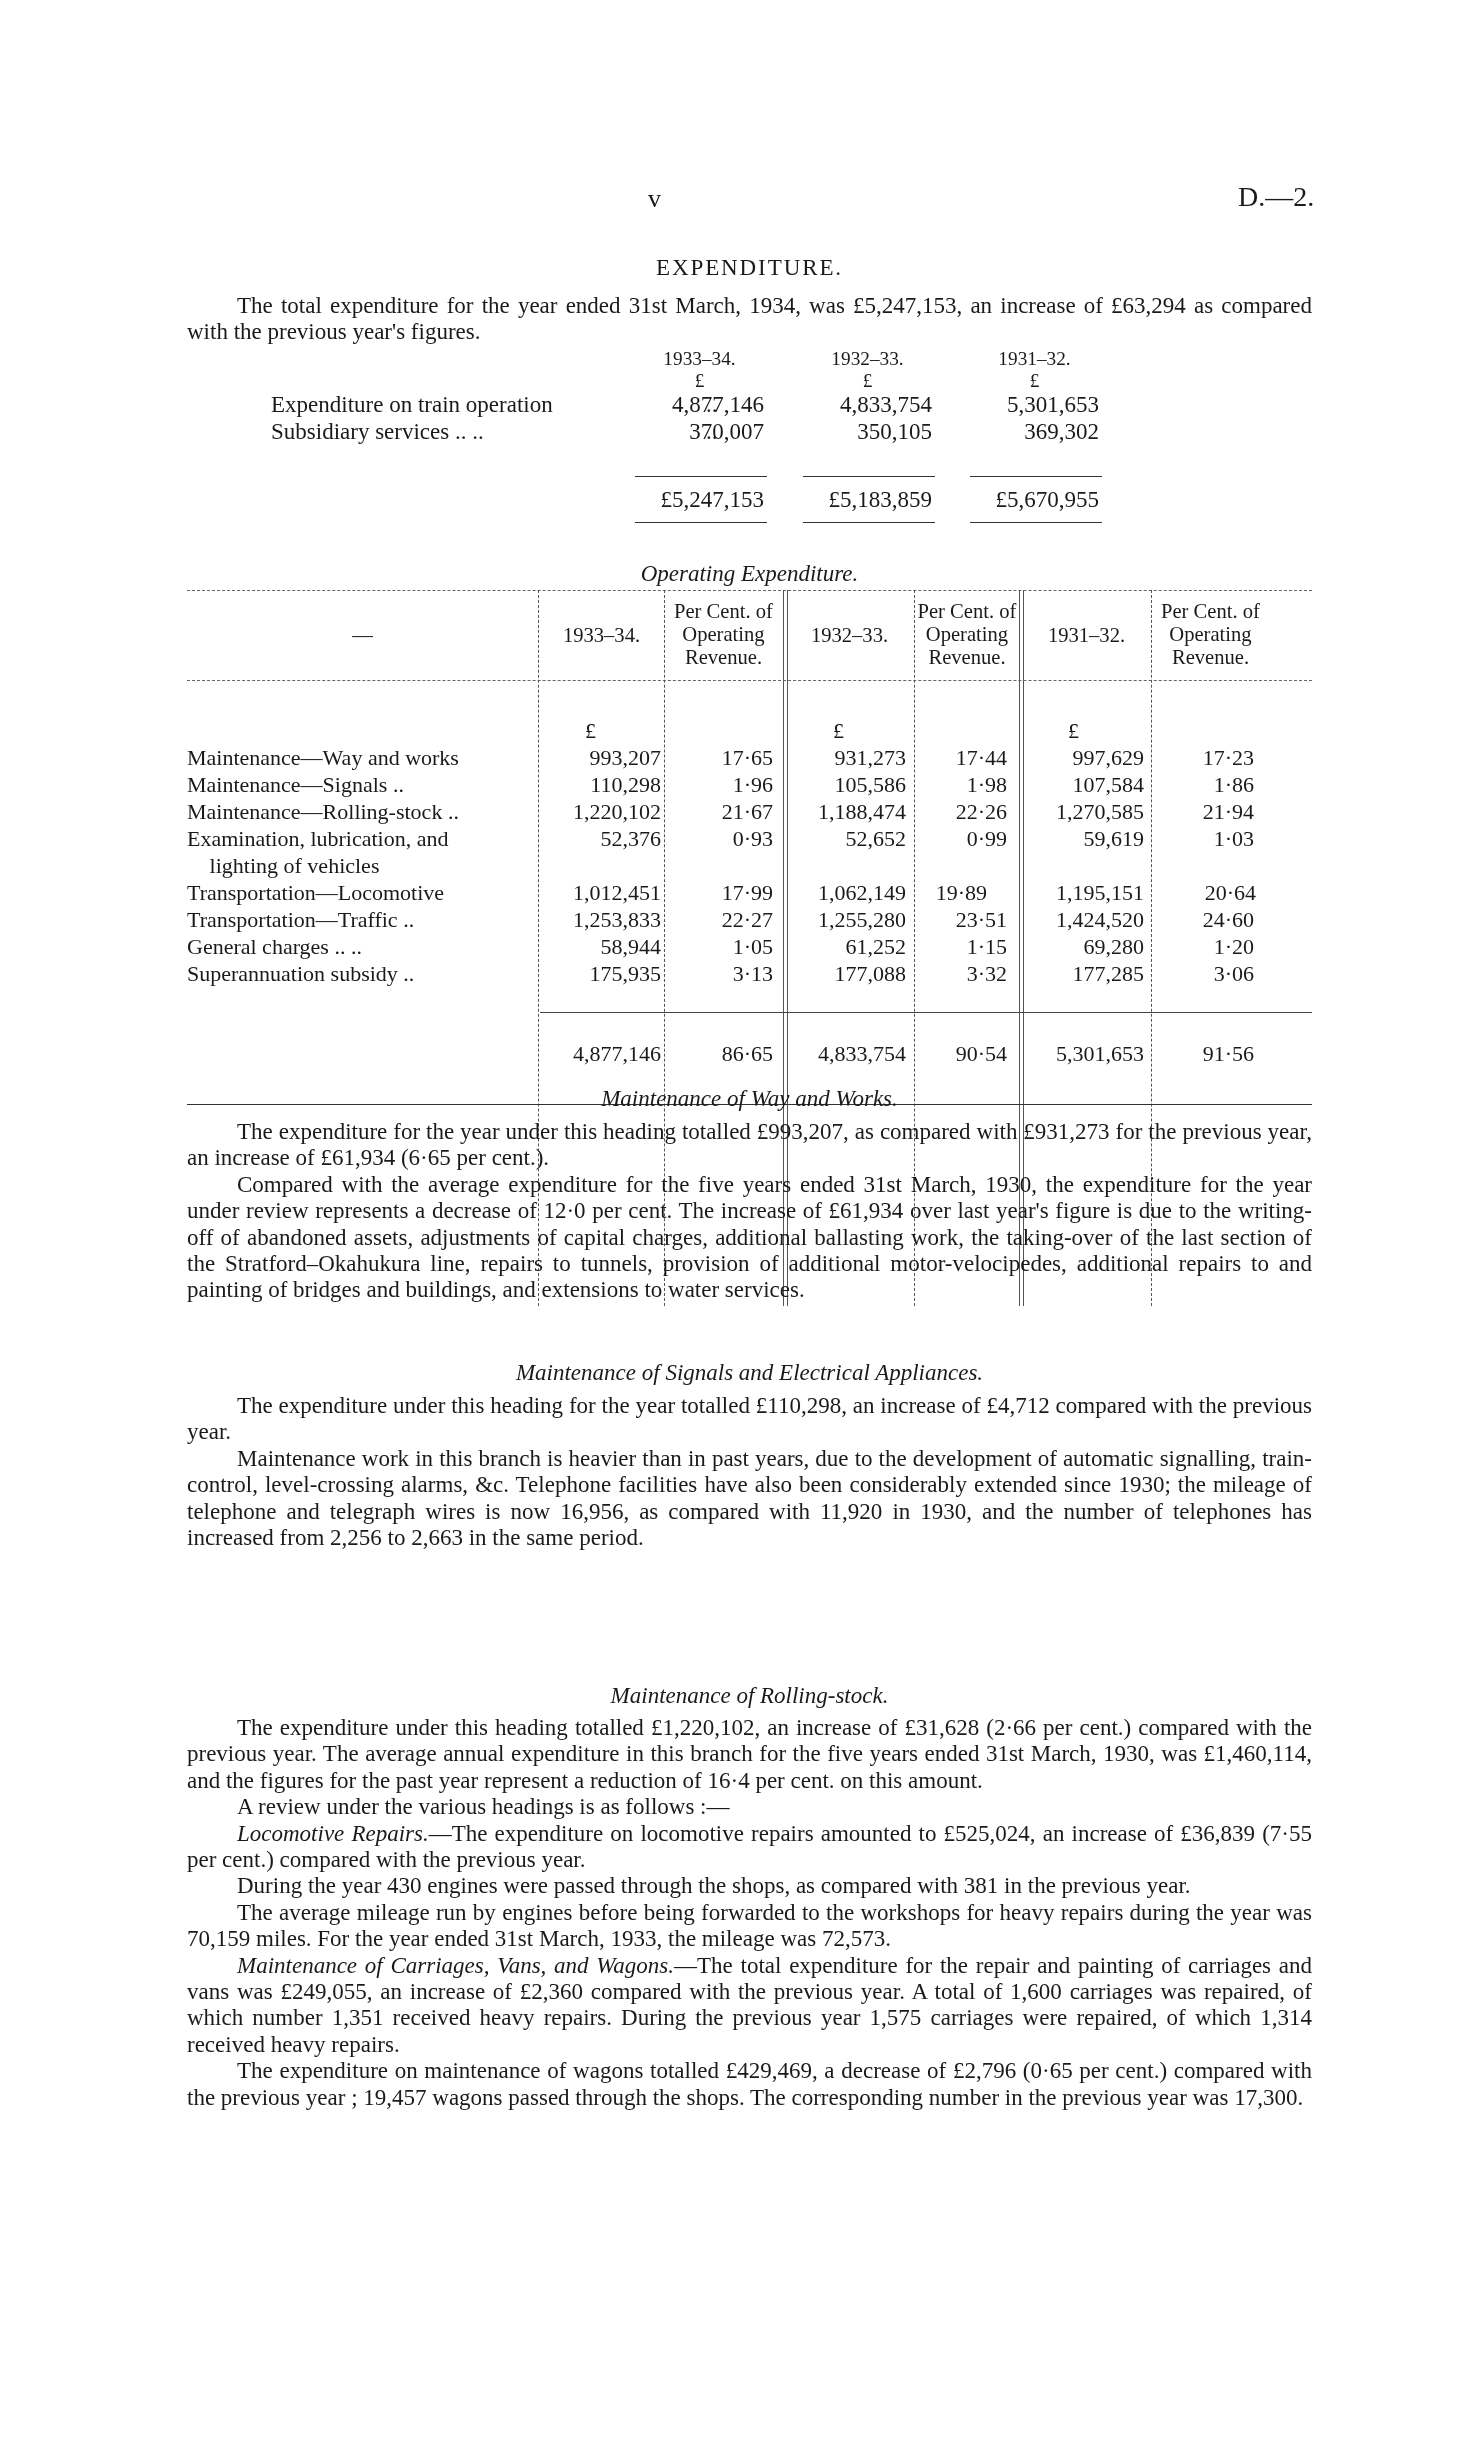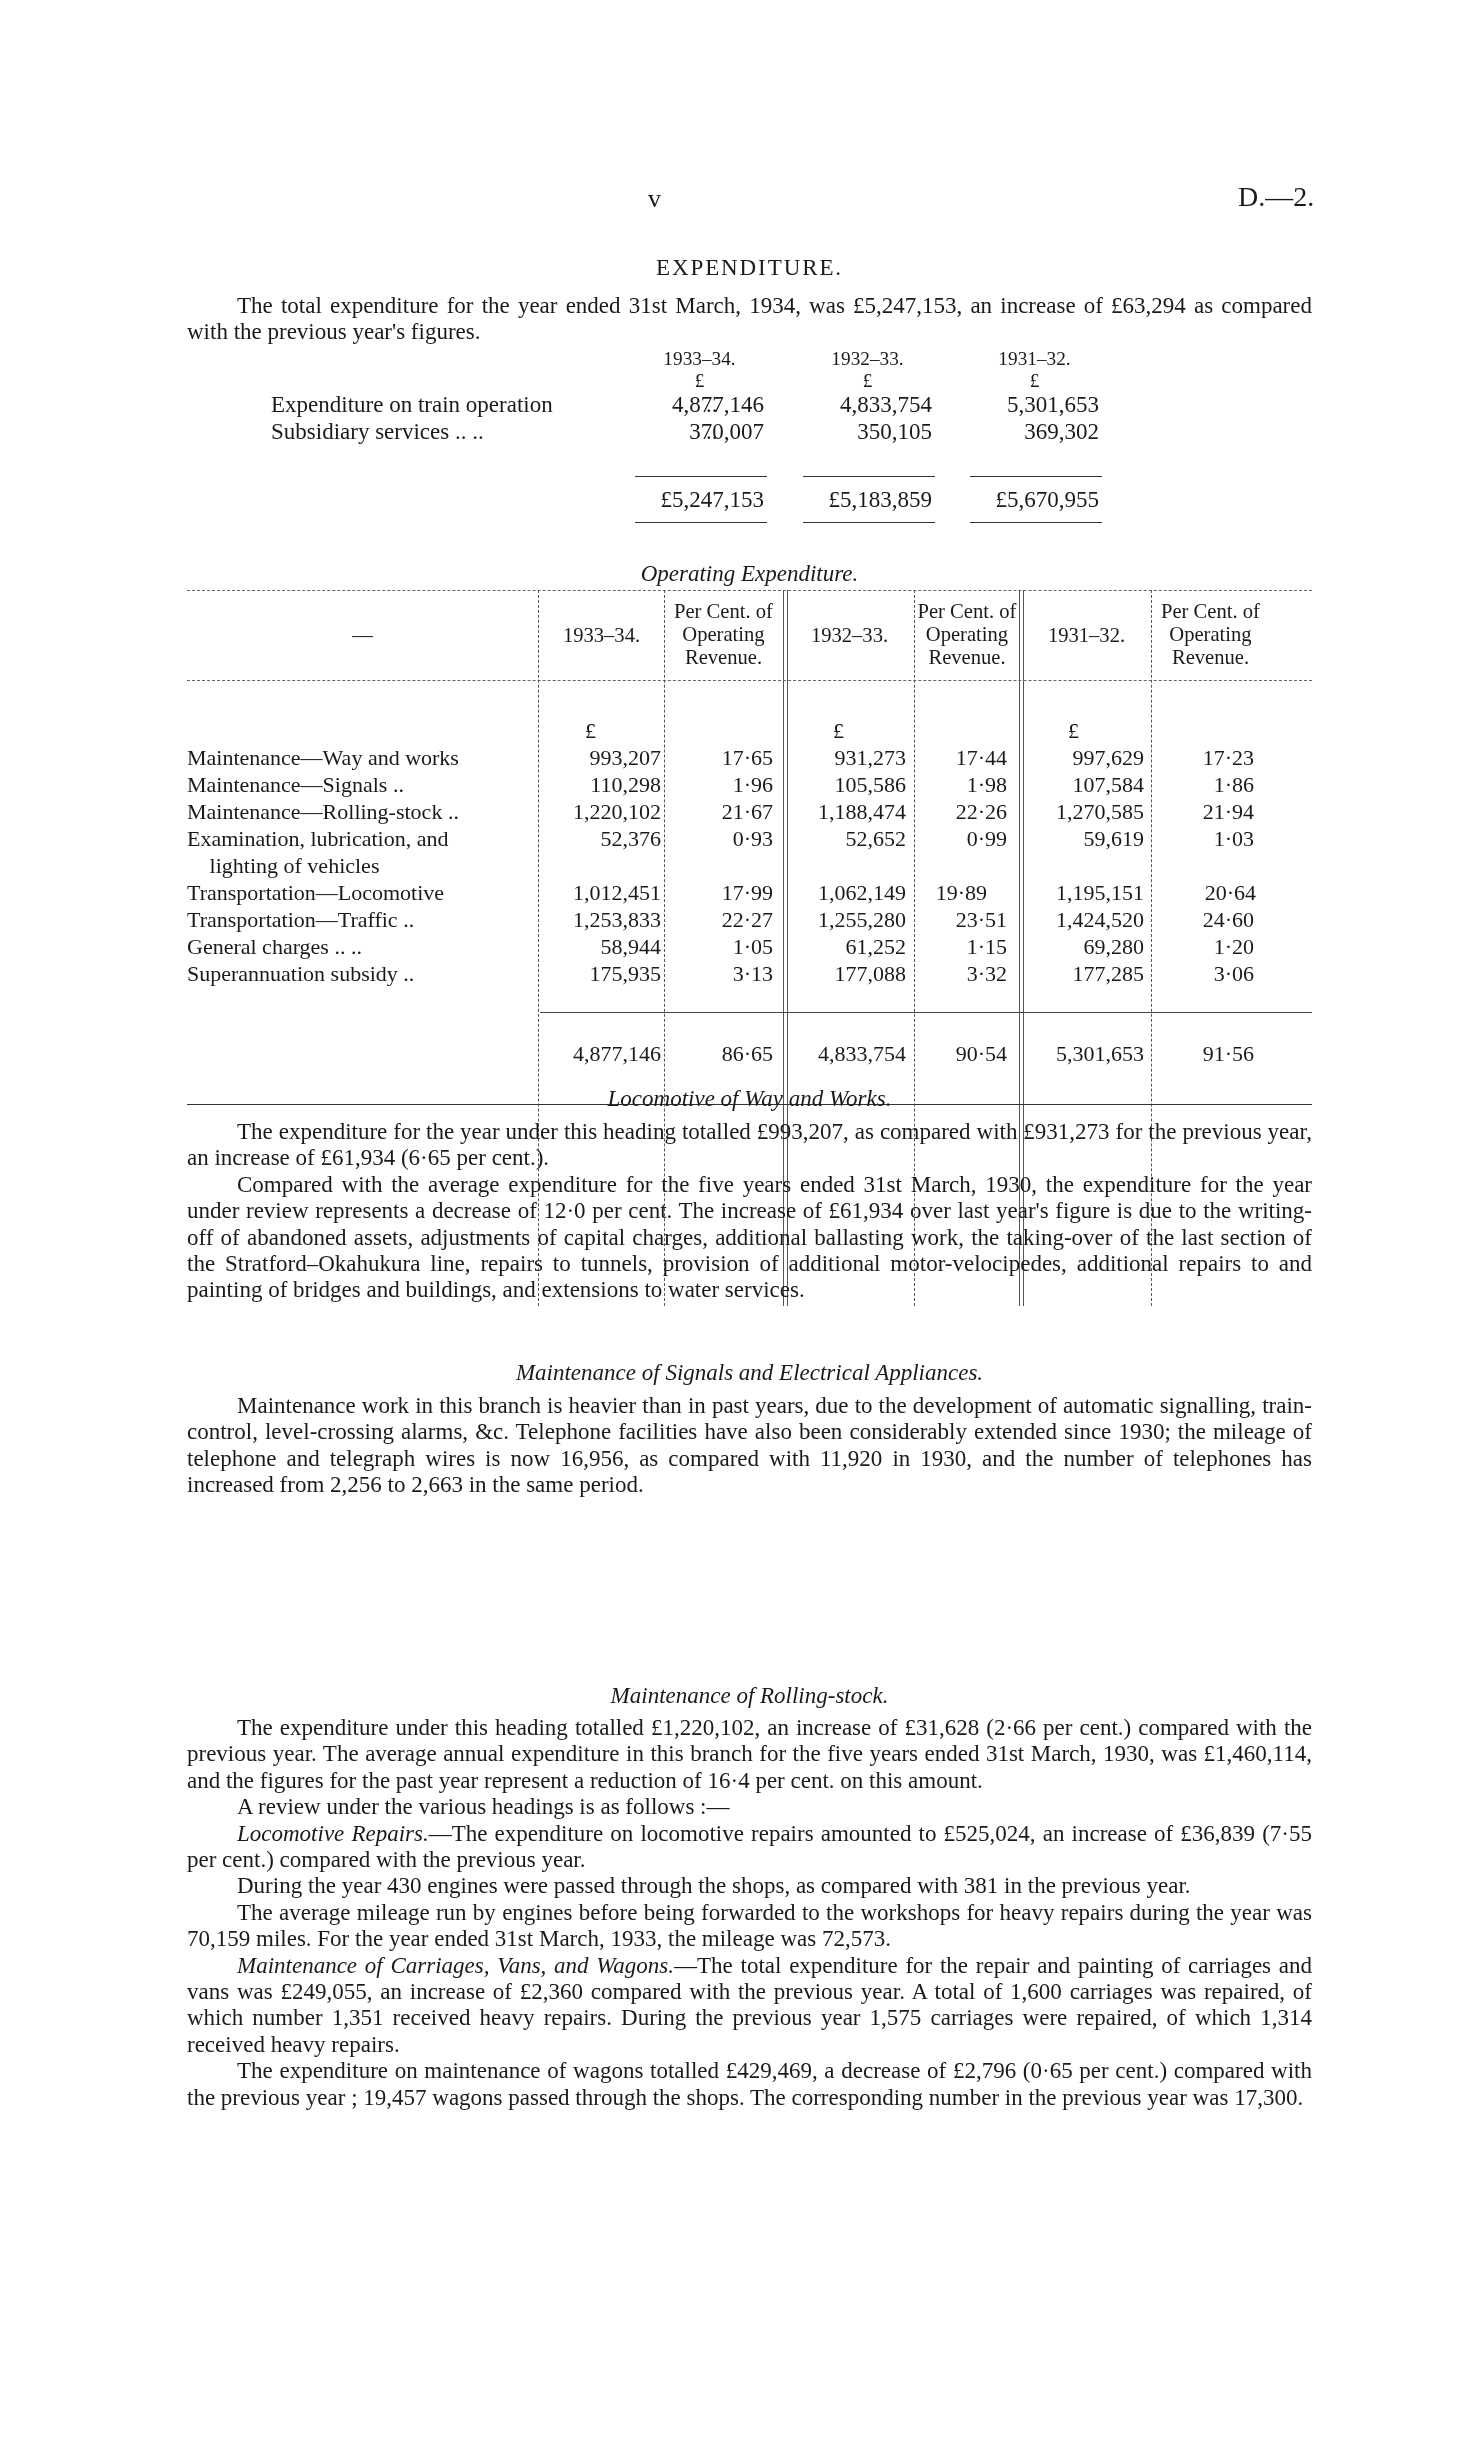--- a/index.html
+++ b/index.html
@@ -195,28 +195,29 @@
       <span class="cell" style="left:480px;width:106px;">86·65</span>
       <span class="cell" style="left:603px;width:116px;">4,833,754</span>
       <span class="cell" style="left:730px;width:90px;">90·54</span>
       <span class="cell" style="left:838px;width:119px;">5,301,653</span>
       <span class="cell" style="left:967px;width:100px;">91·56</span>
     </div>
 
     <div class="hrule" style="top:514px;width:1125px;border-top:1.9px solid #333;"></div>
   </div>
 
-  <div class="heading-it" style="top:1086px;">Locomotive of Way and Works.</div>
+  <div class="heading-it" style="top:1086px;">Maintenance of Way and Works.</div>
   <div class="para-block" style="top:1119px;">
     <p class="indent">The expenditure for the year under this heading totalled £993,207, as compared with £931,273 for the previous year, an increase of £61,934 (6·65 per cent.).</p>
     <p class="indent">Compared with the average expenditure for the five years ended 31st March, 1930, the expenditure for the year under review represents a decrease of 12·0 per cent.  The increase of £61,934 over last year's figure is due to the writing-off of abandoned assets, adjustments of capital charges, additional ballasting work, the taking-over of the last section of the Stratford–Okahukura line, repairs to tunnels, provision of additional motor-velocipedes, additional repairs to and painting of bridges and buildings, and extensions to water services.</p>
   </div>
 
   <div class="heading-it" style="top:1360px;">Maintenance of Signals and Electrical Appliances.</div>
   <div class="para-block" style="top:1393px;">
+    <p class="indent">The expenditure under this heading for the year totalled £110,298, an increase of £4,712 compared with the previous year.</p>
     <p class="indent">Maintenance work in this branch is heavier than in past years, due to the development of automatic signalling, train-control, level-crossing alarms, &amp;c.  Telephone facilities have also been considerably extended since 1930; the mileage of telephone and telegraph wires is now 16,956, as compared with 11,920 in 1930, and the number of telephones has increased from 2,256 to 2,663 in the same period.</p>
   </div>
 
   <div class="heading-it" style="top:1683px;">Maintenance of Rolling-stock.</div>
   <div class="para-block" style="top:1715px;">
     <p class="indent">The expenditure under this heading totalled £1,220,102, an increase of £31,628 (2·66 per cent.) compared with the previous year.  The average annual expenditure in this branch for the five years ended 31st March, 1930, was £1,460,114, and the figures for the past year represent a reduction of 16·4 per cent. on this amount.</p>
     <p class="indent">A review under the various headings is as follows :—</p>
     <p class="indent"><span class="it">Locomotive Repairs.</span><span>—The expenditure on locomotive repairs amounted to £525,024, an increase of £36,839 (7·55 per cent.) compared with the previous year.</span></p>
     <p class="indent">During the year 430 engines were passed through the shops, as compared with 381 in the previous year.</p>
     <p class="indent">The average mileage run by engines before being forwarded to the workshops for heavy repairs during the year was 70,159 miles.  For the year ended 31st March, 1933, the mileage was 72,573.</p>

